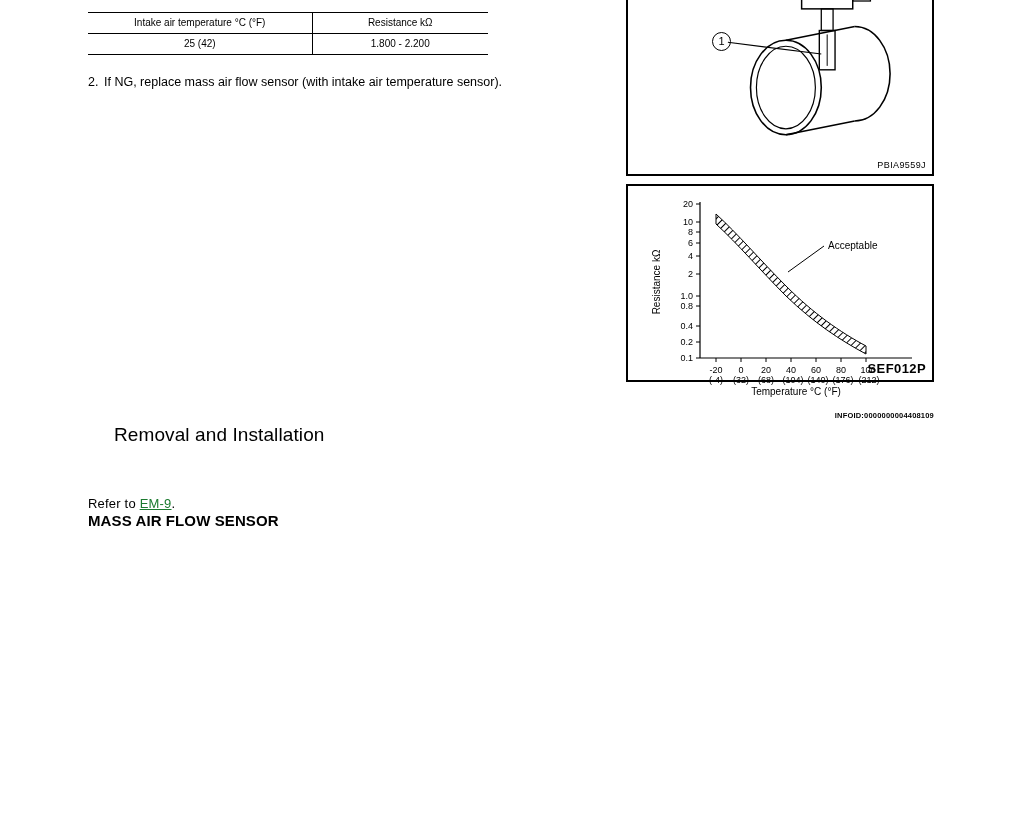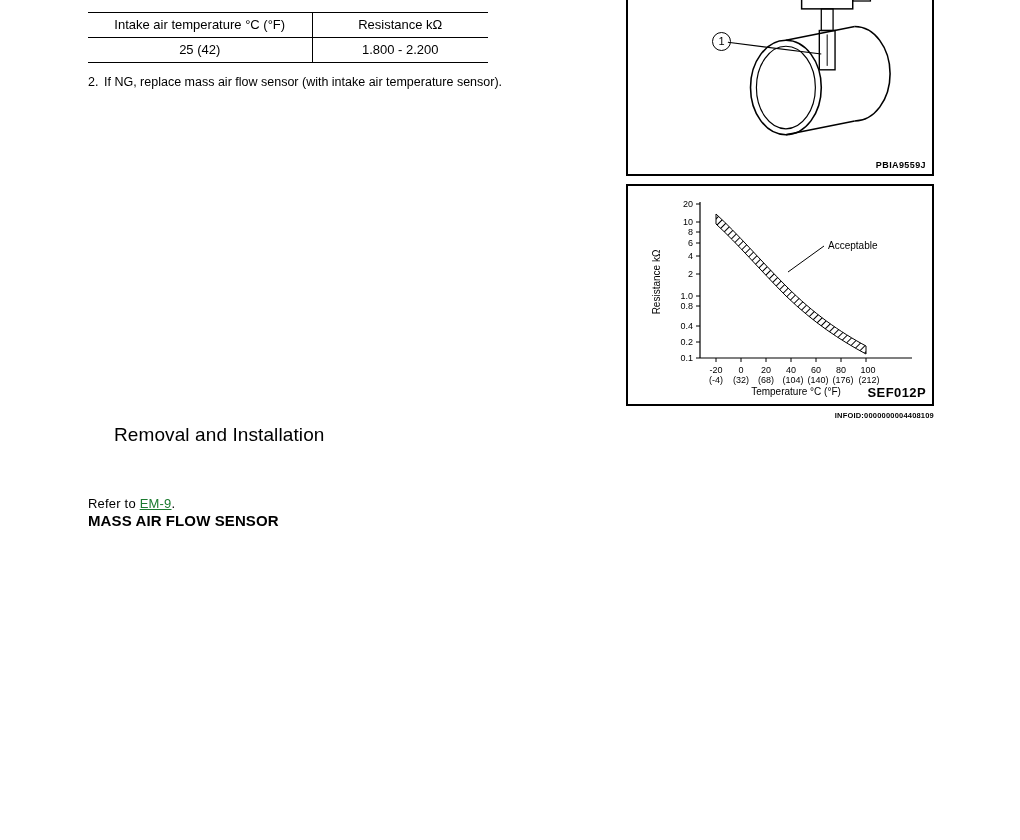--- a/index.html
+++ b/index.html
@@ -16,21 +16,21 @@
     overflow: hidden;
   }
 
   
   .spec-table {
     position: absolute;
     left: 88px;
     top: 12px;
     width: 400px;
     border-collapse: collapse;
-    font-size: 13px;
+    font-size: 10px;
   }
   .spec-table th,
   .spec-table td {
     text-align: center;
     padding: 4px 2px 5px 2px;
     font-weight: normal;
     border-bottom: 1px solid #000;
   }
   .spec-table thead tr th {
     border-top: 1px solid #000;
@@ -72,21 +72,21 @@
     left: 626px;
     top: -58px;
     width: 308px;
     height: 234px;
   }
   #fig-sensor .fig-id {
     position: absolute;
     right: 6px;
     bottom: 4px;
     font-size: 9px;
-    font-weight: bold;
+    font-weight: normal;
     letter-spacing: .4px;
   }
   .callout-1 {
     position: absolute;
     left: 84px;
     top: 88px;
     width: 17px;
     height: 17px;
     border: 1.3px solid #000;
     border-radius: 50%;
@@ -100,21 +100,21 @@
     top: 0;
     width: 100%;
     height: 100%;
   }
 
   
   #fig-graph {
     left: 626px;
     top: 184px;
     width: 308px;
-    height: 222px;
+    height: 198px;
   }
   #fig-graph .fig-id {
     position: absolute;
     right: 6px;
     bottom: 4px;
     font-size: 13px;
     font-weight: bold;
     letter-spacing: .4px;
   }
   .graph-svg {

